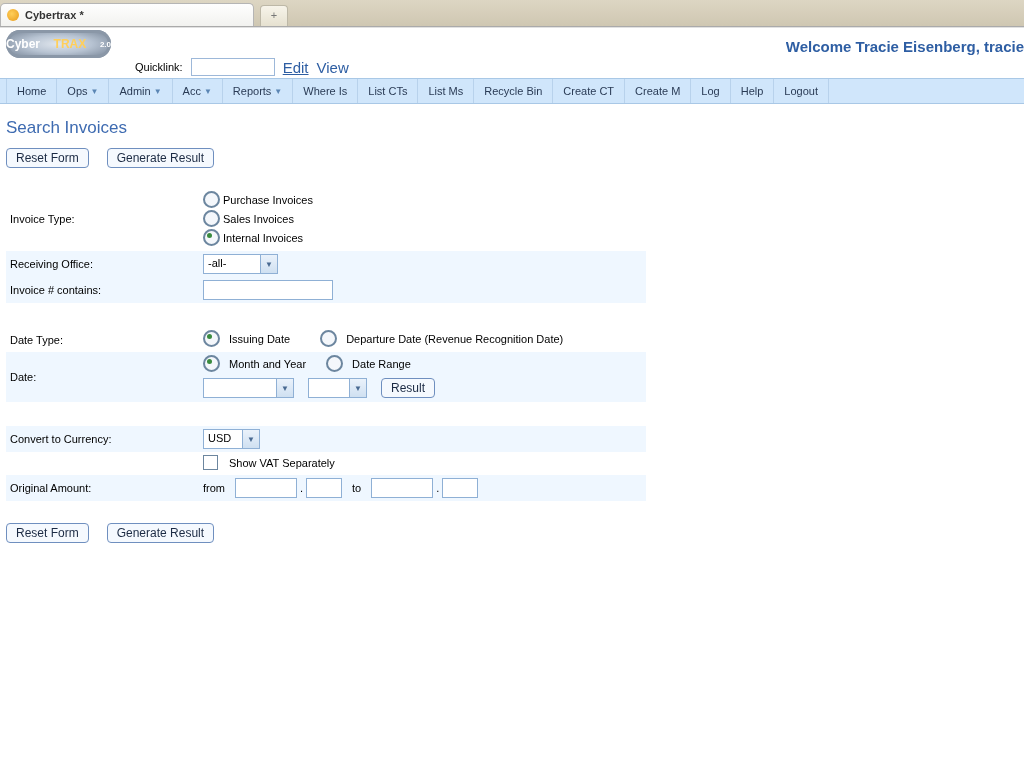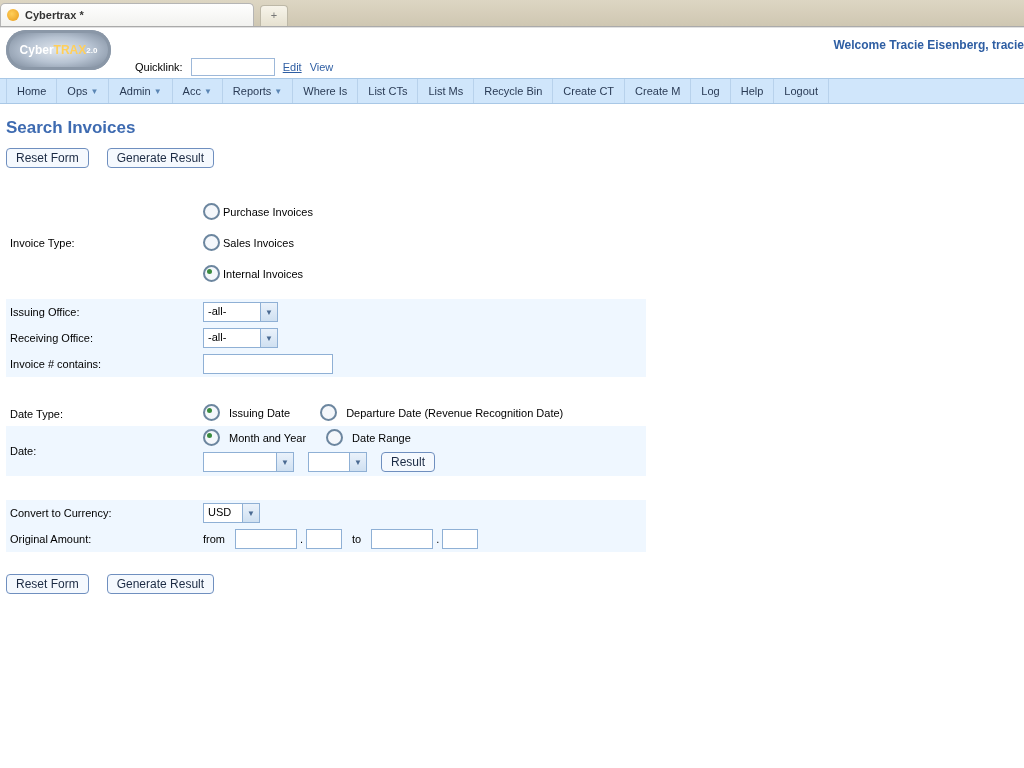--- a/index.html
+++ b/index.html
@@ -4,53 +4,53 @@
 <style>
   html,body{margin:0;padding:0;font-family:Arial,Helvetica,sans-serif;font-size:11px;color:#000;background:#fff}
   .viewport{width:1024px;height:768px;position:relative;overflow:hidden}
   
   .tabstrip{height:26px;background:linear-gradient(#ddd6c3,#cfc7b2);border-bottom:1px solid #aaa;display:flex;align-items:flex-end;}
   .tab{height:22px;min-width:240px;background:linear-gradient(#fefefe,#f2f2ef);border:1px solid #b5b5b5;border-bottom:none;border-top-left-radius:5px;border-top-right-radius:5px;display:flex;align-items:center;padding:0 6px;font-size:11px;color:#333;font-weight:bold}
   .tab .favicon{width:12px;height:12px;border-radius:50%;background:radial-gradient(circle at 40% 40%,#ffcf5a,#e89a1a);margin-right:6px;flex:0 0 auto}
   .newtab{width:26px;height:20px;margin-left:6px;background:linear-gradient(#f7f4ea,#e6e1d0);border:1px solid #bdb8a7;border-bottom:none;border-top-left-radius:4px;border-top-right-radius:4px;text-align:center;line-height:18px;color:#777}
   
   .header{position:relative;height:50px;border-top:1px solid #e1e1e1}
-  .welcome{position:absolute;right:0;top:10px;font-size:12px;font-weight:bold;color:#2e5ea3;white-space:nowrap;overflow:hidden}
-  .logo{position:absolute;left:6px;top:2px;width:105px;height:40px;border-radius:22px/22px;background:radial-gradient(ellipse at center,#e0e6ed 0%,#b7c3d2 45%,#6e7c8e 100%);box-shadow:inset 0 0 0 3px #8a97a7;display:flex;align-items:center;justify-content:center;color:#fff;font-weight:bold;font-size:12px;letter-spacing:0px}
+  .welcome{position:absolute;right:0;top:10px;font-size:15px;font-weight:bold;color:#2e5ea3;white-space:nowrap;overflow:hidden}
+  .logo{position:absolute;left:6px;top:2px;width:105px;height:28px;border-radius:22px/22px;background:radial-gradient(ellipse at center,#e0e6ed 0%,#b7c3d2 45%,#6e7c8e 100%);box-shadow:inset 0 0 0 3px #8a97a7;display:flex;align-items:center;justify-content:space-between;color:#fff;font-weight:bold;font-size:12px;letter-spacing:0px}
   .logo .brand-a{color:#fff}
   .logo .brand-b{color:#ffcf5a;font-weight:bold}
   .logo .brand-c{color:#fff;font-size:8px;vertical-align:super;margin-left:0}
   .quicklink{position:absolute;left:135px;top:30px;display:flex;align-items:center;gap:8px}
   .quicklink input{width:78px;height:16px;border:1px solid #9db8d9;background:#fff}
-  .quicklink a{color:#2e5ea3;font-size:11px}
+  .quicklink a{color:#2e5ea3;font-size:15px}
   
   .menubar{height:24px;background:#d0e6fb;border-top:1px solid #a9c8e6;border-bottom:1px solid #a9c8e6;display:flex;align-items:center;padding:0 6px}
   .menuitem{padding:0 10px;height:24px;display:flex;align-items:center;color:#2a3b55;border-right:1px solid #b8d2ec;cursor:pointer;white-space:nowrap}
   .menuitem:first-child{border-left:1px solid #b8d2ec}
   .menuitem .dd{margin-left:3px;font-size:8px;color:#5b86b4}
   
   .page{padding:10px 6px}
-  h1.page-title{margin:4px 0 10px 0;font-size:17px;font-weight:bold;color:#3e6bb1}
+  h1.page-title{margin:4px 0 10px 0;font-size:17px;font-weight:normal;color:#3e6bb1}
   .btnrow{display:flex;gap:18px;margin-bottom:18px}
   button.btn{font-family:inherit;font-size:12px;background:#f5f9fe;border:1px solid #6f8fbf;border-radius:4px;padding:2px 9px;color:#1c2b44;cursor:pointer}
   .form-tbl{width:640px;border-collapse:collapse}
   .form-tbl td{padding:3px 4px;vertical-align:middle}
   .form-tbl td.lbl{width:185px}
   tr.band td{background:#eff7ff}
   .radio{appearance:none;-webkit-appearance:none;width:13px;height:13px;border:2px solid #6c869f;border-radius:50%;background:#f4f7fb;vertical-align:middle;margin:0 3px 0 0;position:relative;display:inline-block}
   .radio.sel::after{content:"";position:absolute;left:2px;top:2px;width:5px;height:5px;border-radius:50%;background:#3a8b3f}
   .cb{appearance:none;-webkit-appearance:none;width:13px;height:13px;border:1px solid #6c869f;background:#fff;vertical-align:middle;margin:0 5px 0 0;display:inline-block}
   .sel-wrap{display:inline-flex;border:1px solid #8fb0d5;background:#fff;height:18px;align-items:stretch}
   .sel-wrap .sel-txt{min-width:48px;padding:2px 4px;font-size:11px}
   .sel-wrap .sel-btn{width:16px;background:linear-gradient(#eaf2fb,#cfe0f1);border-left:1px solid #8fb0d5;display:flex;align-items:center;justify-content:center;color:#4a6a92;font-size:8px}
   input.txt{border:1px solid #8fb0d5;height:16px;background:#fff;font-size:11px;padding:1px 2px}
   .txt-w{width:124px}
   .amt{width:56px}
   .amt-sm{width:30px}
-  .radiolist .row{display:flex;align-items:center;margin:14px 0}
+  .radiolist .row{display:flex;align-items:center;margin:2px 0}
   .spacer{height:18px}
   .inline{display:inline-flex;align-items:center;gap:6px}
   a{cursor:pointer}
 </style>
 </head>
 <body>
 <div class="viewport">
 
 <div class="tabstrip">
   <div class="tab">
@@ -148,29 +148,20 @@
                   <span>Sales Invoices</span>
                 </div>
           <div class="row">
                   <span class="radio sel"></span>
                   <span>Internal Invoices</span>
                 </div>
         </div>
       </td>
     </tr>
 
-    <tr class="band">
-      <td class="lbl">Issuing Office:</td>
-      <td>
-        <span class="sel-wrap">
-          <span class="sel-txt">-all-</span>
-          <span class="sel-btn">▼</span>
-        </span>
-      </td>
-    </tr>
 
     <tr class="band">
       <td class="lbl">Receiving Office:</td>
       <td>
         <span class="sel-wrap">
           <span class="sel-txt">-all-</span>
           <span class="sel-btn">▼</span>
         </span>
       </td>
     </tr>
@@ -240,20 +231,27 @@
     <tr class="band">
       <td class="lbl">Convert to Currency:</td>
       <td>
         <span class="sel-wrap">
           <span class="sel-txt" style="min-width:30px">USD</span>
           <span class="sel-btn">▼</span>
         </span>
       </td>
     </tr>
 
+    <tr>
+      <td class="lbl"></td>
+      <td><span class="inline">
+                <span class="cb"></span>
+                <span>Show VAT Separately</span>
+              </span></td>
+    </tr>
 
     <tr class="band">
       <td class="lbl">Original Amount:</td>
       <td>
         <span class="inline" style="gap:10px">
           <span>from</span>
           <span class="inline" style="gap:3px">
             <input type="text" class="txt amt" style=""> .
             <input type="text" class="txt amt-sm" style="">
           </span>

